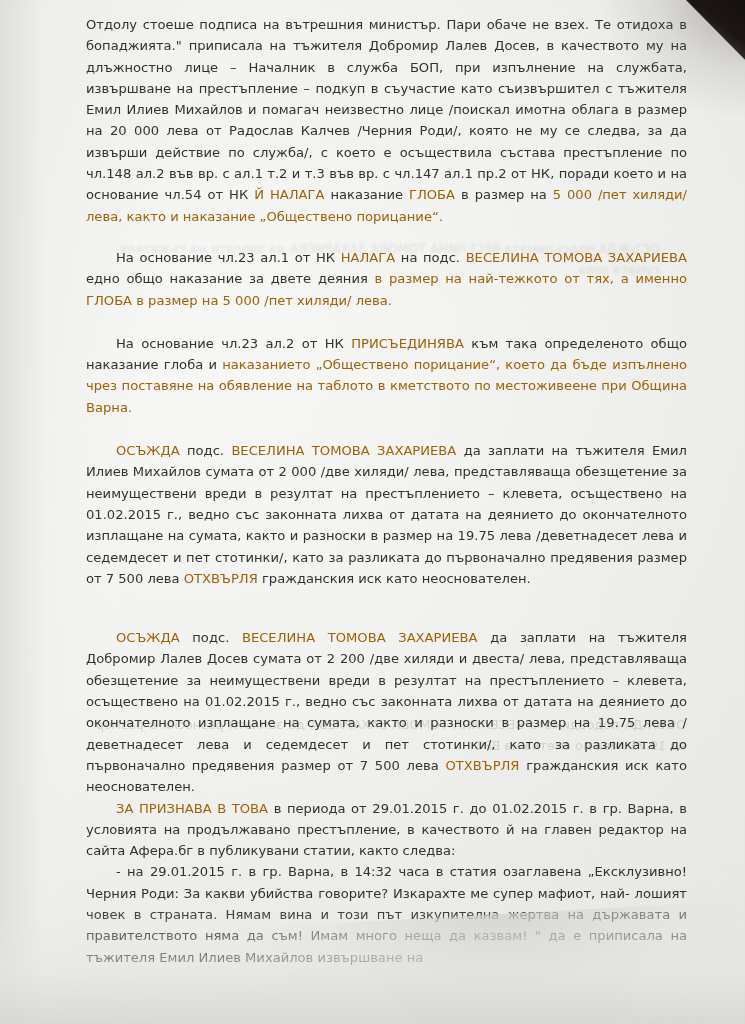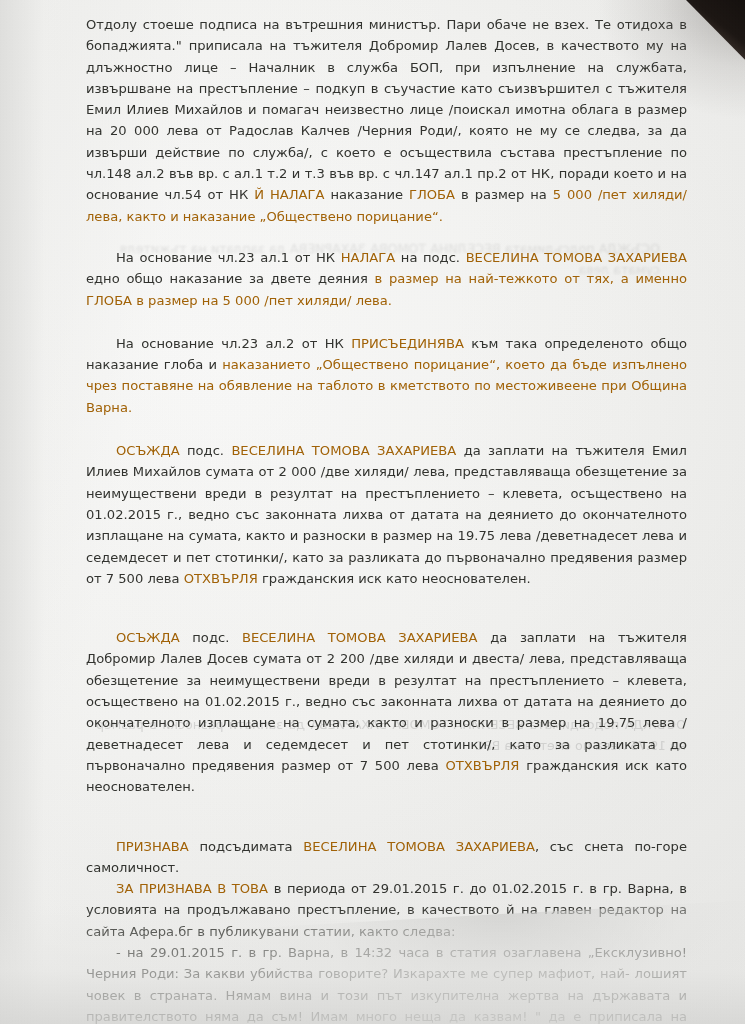--- a/index.html
+++ b/index.html
@@ -166,21 +166,20 @@
     <p class=""><span>Отдолу стоеше подписа на вътрешния министър. Пари обаче не взех. Те отидоха в бопаджията." приписала на тъжителя Добромир Лалев Досев, в качеството му на длъжностно лице – Началник в служба БОП, при изпълнение на службата, извършване на престъпление – подкуп в съучастие като съизвършител с тъжителя Емил Илиев Михайлов и помагач неизвестно лице /поискал имотна облага в размер на 20 000 лева от Радослав Калчев /Черния Роди/, която не му се следва, за да извърши действие по служба/, с което е осъществила състава престъпление по чл.148 ал.2 във вр. с ал.1 т.2 и т.3 във вр. с чл.147 ал.1 пр.2 от НК, поради което и на основание чл.54 от НК </span><b>Й НАЛАГА</b><span> наказание </span><b>ГЛОБА</b><span> в размер на </span><b>5 000 /пет хиляди/ лева, както и наказание „Обществено порицание“.</b></p>
 
     <p class="indent gap"><span>На основание чл.23 ал.1 от НК </span><b>НАЛАГА</b><span> на подс. </span><b>ВЕСЕЛИНА ТОМОВА ЗАХАРИЕВА</b><span> едно общо наказание за двете деяния </span><b>в размер на най-тежкото от тях, а именно ГЛОБА в размер на 5 000 /пет хиляди/ лева.</b></p>
 
     <p class="indent gap-lg"><span>На основание чл.23 ал.2 от НК </span><b>ПРИСЪЕДИНЯВА</b><span> към така определеното общо наказание глоба и </span><b>наказанието „Обществено порицание“, което да бъде изпълнено чрез поставяне на обявление на таблото в кметството по местоживеене при Община Варна.</b></p>
 
     <p class="indent gap-lg"><b>ОСЪЖДА</b><span> подс. </span><b>ВЕСЕЛИНА ТОМОВА ЗАХАРИЕВА</b><span> да заплати на тъжителя Емил Илиев Михайлов сумата от 2 000 /две хиляди/ лева, представляваща обезщетение за неимуществени вреди в резултат на престъплението – клевета, осъществено на 01.02.2015 г., ведно със законната лихва от датата на деянието до окончателното изплащане на сумата, както и разноски в размер на 19.75 лева /деветнадесет лева и седемдесет и пет стотинки/, като за разликата до първоначално предявения размер от 7 500 лева </span><b>ОТХВЪРЛЯ</b><span> гражданския иск като неоснователен.</span></p>
 
     <p class="indent gap-xl"><b>ОСЪЖДА</b><span> подс. </span><b>ВЕСЕЛИНА ТОМОВА ЗАХАРИЕВА</b><span> да заплати на тъжителя Добромир Лалев Досев сумата от 2 200 /две хиляди и двеста/ лева, представляваща обезщетение за неимуществени вреди в резултат на престъплението – клевета, осъществено на 01.02.2015 г., ведно със законната лихва от датата на деянието до окончателното изплащане на сумата, както и разноски в размер на 19.75 лева /деветнадесет лева и седемдесет и пет стотинки/, като за разликата до първоначално предявения размер от 7 500 лева </span><b>ОТХВЪРЛЯ</b><span> гражданския иск като неоснователен.</span></p>
 
-    <p class="indent gap-xl"><b>ПРИЗНАВА</b><span> подсъдимата </span><b>ВЕСЕЛИНА ТОМОВА ЗАХАРИЕВА</b><span>, със снета по-горе самоличност.</span></p>
 
     <p class="indent"><b>ЗА ПРИЗНАВА В ТОВА</b><span> в  периода от 29.01.2015 г. до 01.02.2015 г. в гр. Варна, в условията на продължавано престъпление, в качеството й на главен редактор на сайта Афера.бг в публикувани статии, както следва:</span></p>
 
     <p class="indent"><span>- на 29.01.2015 г. в гр. Варна, в 14:32 часа в статия озаглавена „Ексклузивно! Черния Роди: За какви убийства говорите? Изкарахте ме супер мафиот, най- лошият човек в страната. Нямам вина и този път изкупителна жертва на държавата и правителството няма да съм! Имам много неща да казвам! " да е приписала на тъжителя Емил Илиев Михайлов извършване на</span></p>
 
   </div>
 
   <div class="bottom-curl2"></div>
   <div class="bottom-curl"></div>
   <div class="corner-shadow-soft"></div>

